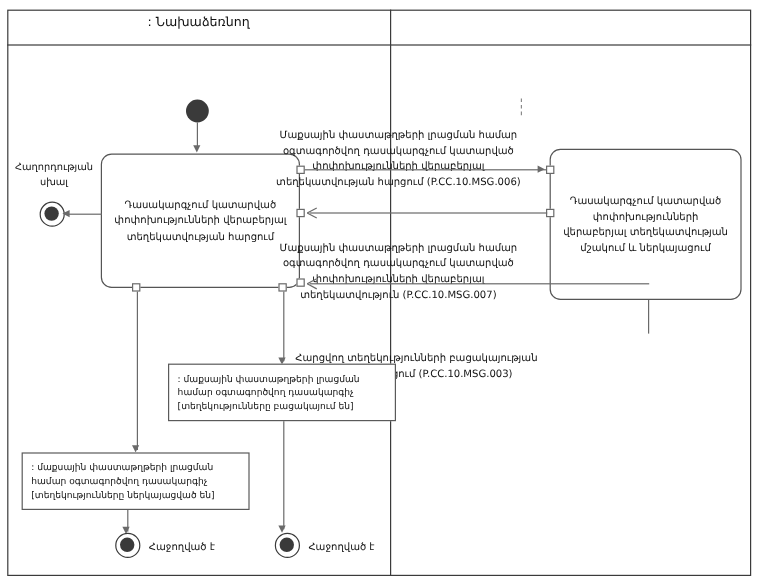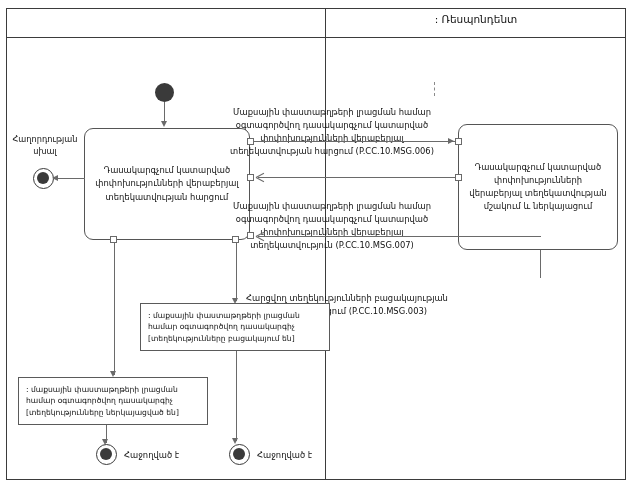--- a/index.html
+++ b/index.html
@@ -223,21 +223,21 @@
 </style>
 </head>
 <body>
 
 <div id="canvas">
 
   <div class="frame"></div>
   <div class="lane-header-band"></div>
   <div class="lane-divider"></div>
 
-  <div class="lane-title" id="lane-title-2">: Ռեսպոնդենտ</div>
+  <div class="lane-title" id="lane-title-1">: Նախաձեռնող</div>
 
   <div class="initial-node" id="initial-node"></div>
   <div class="line line-v" style="left:164px; top:102px; height:20px;"></div>
   <div class="arrow-down" style="left:161px; top:121px;"></div>
 
   <div class="activity" id="activity-request">Դասակարգչում կատարված փոփոխությունների վերաբերյալ տեղեկատվության հարցում</div>
 
   <div class="activity" id="activity-process">Դասակարգչում կատարված փոփոխությունների վերաբերյալ տեղեկատվության մշակում և ներկայացում</div>
 
   <div class="pin" style="left:247px; top:138px;"></div>

